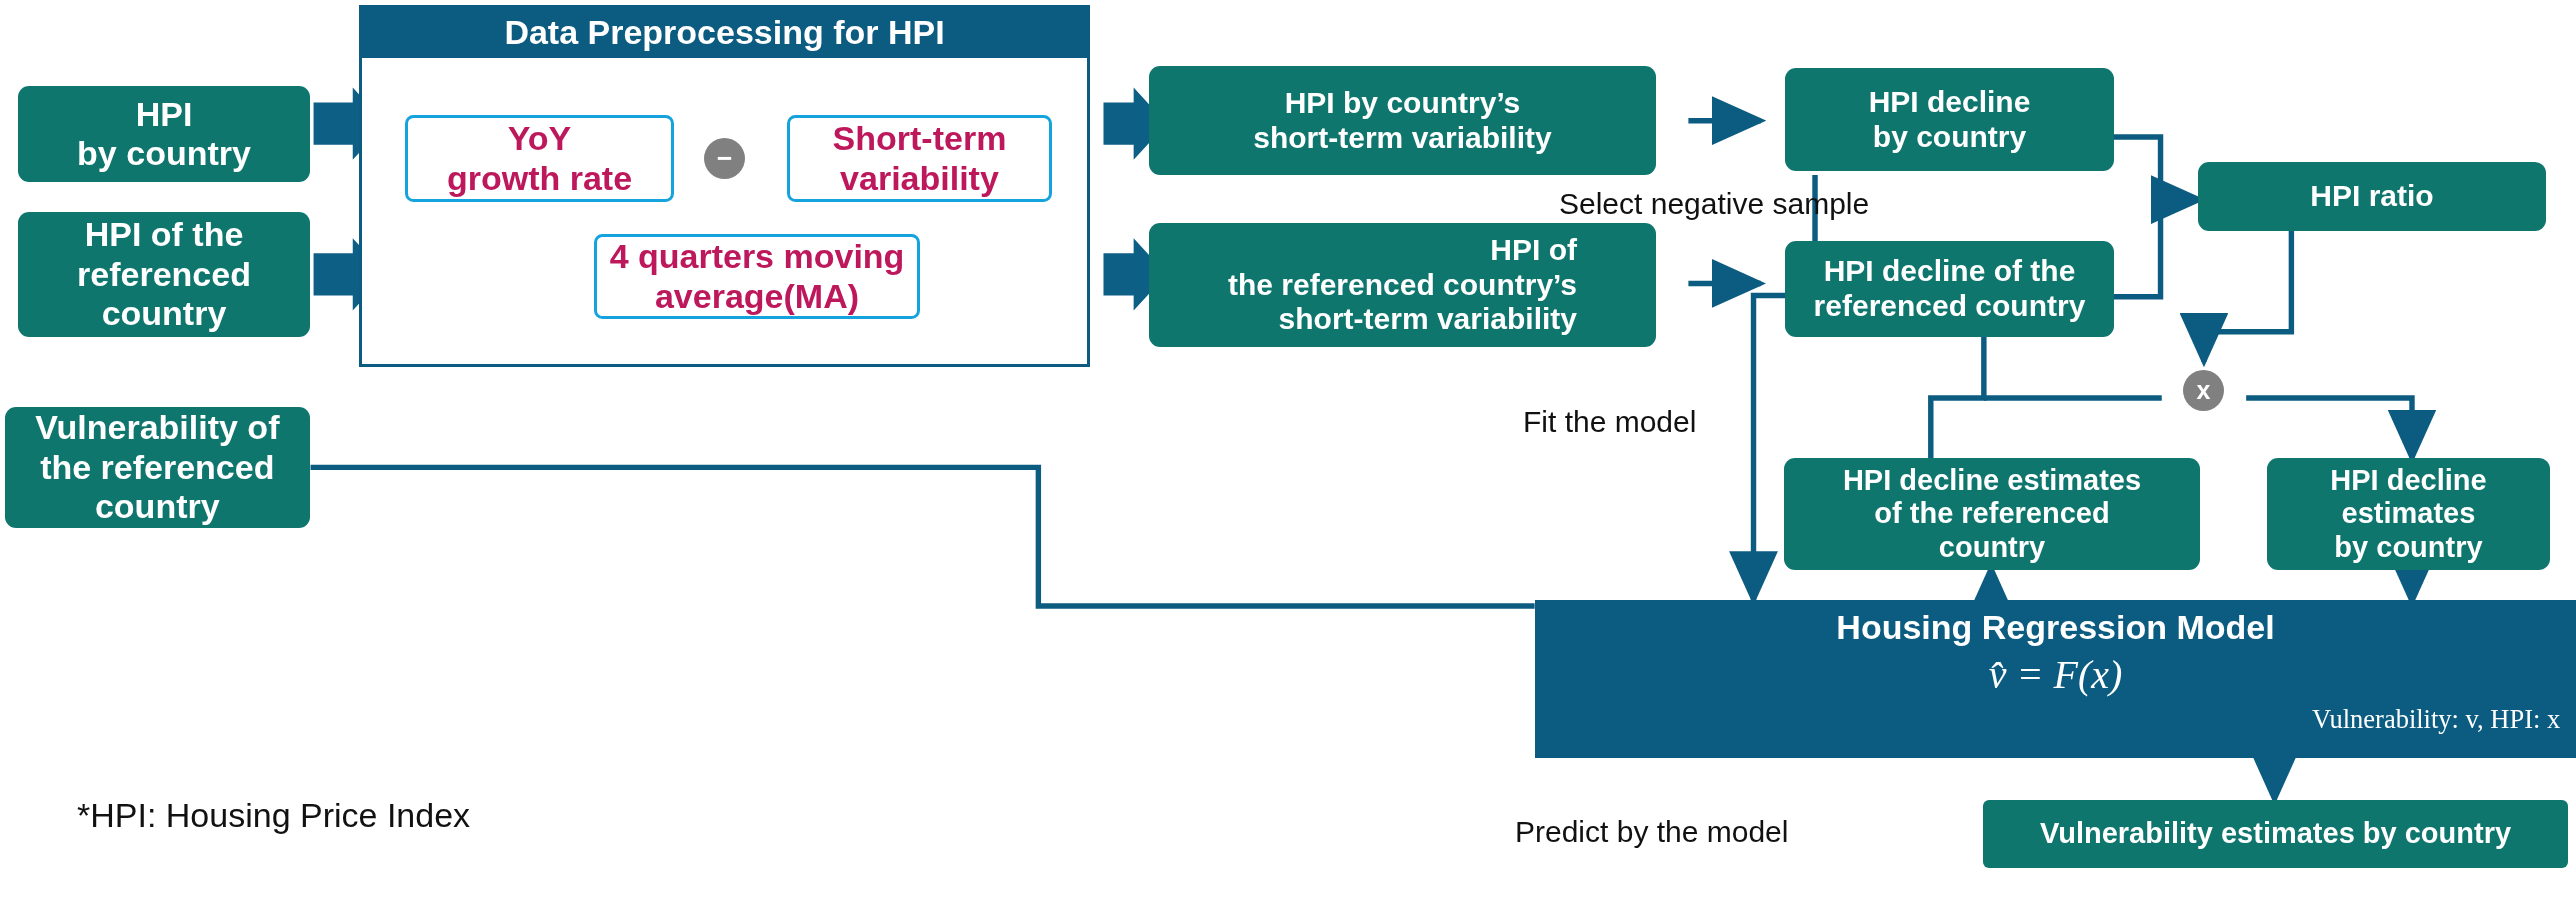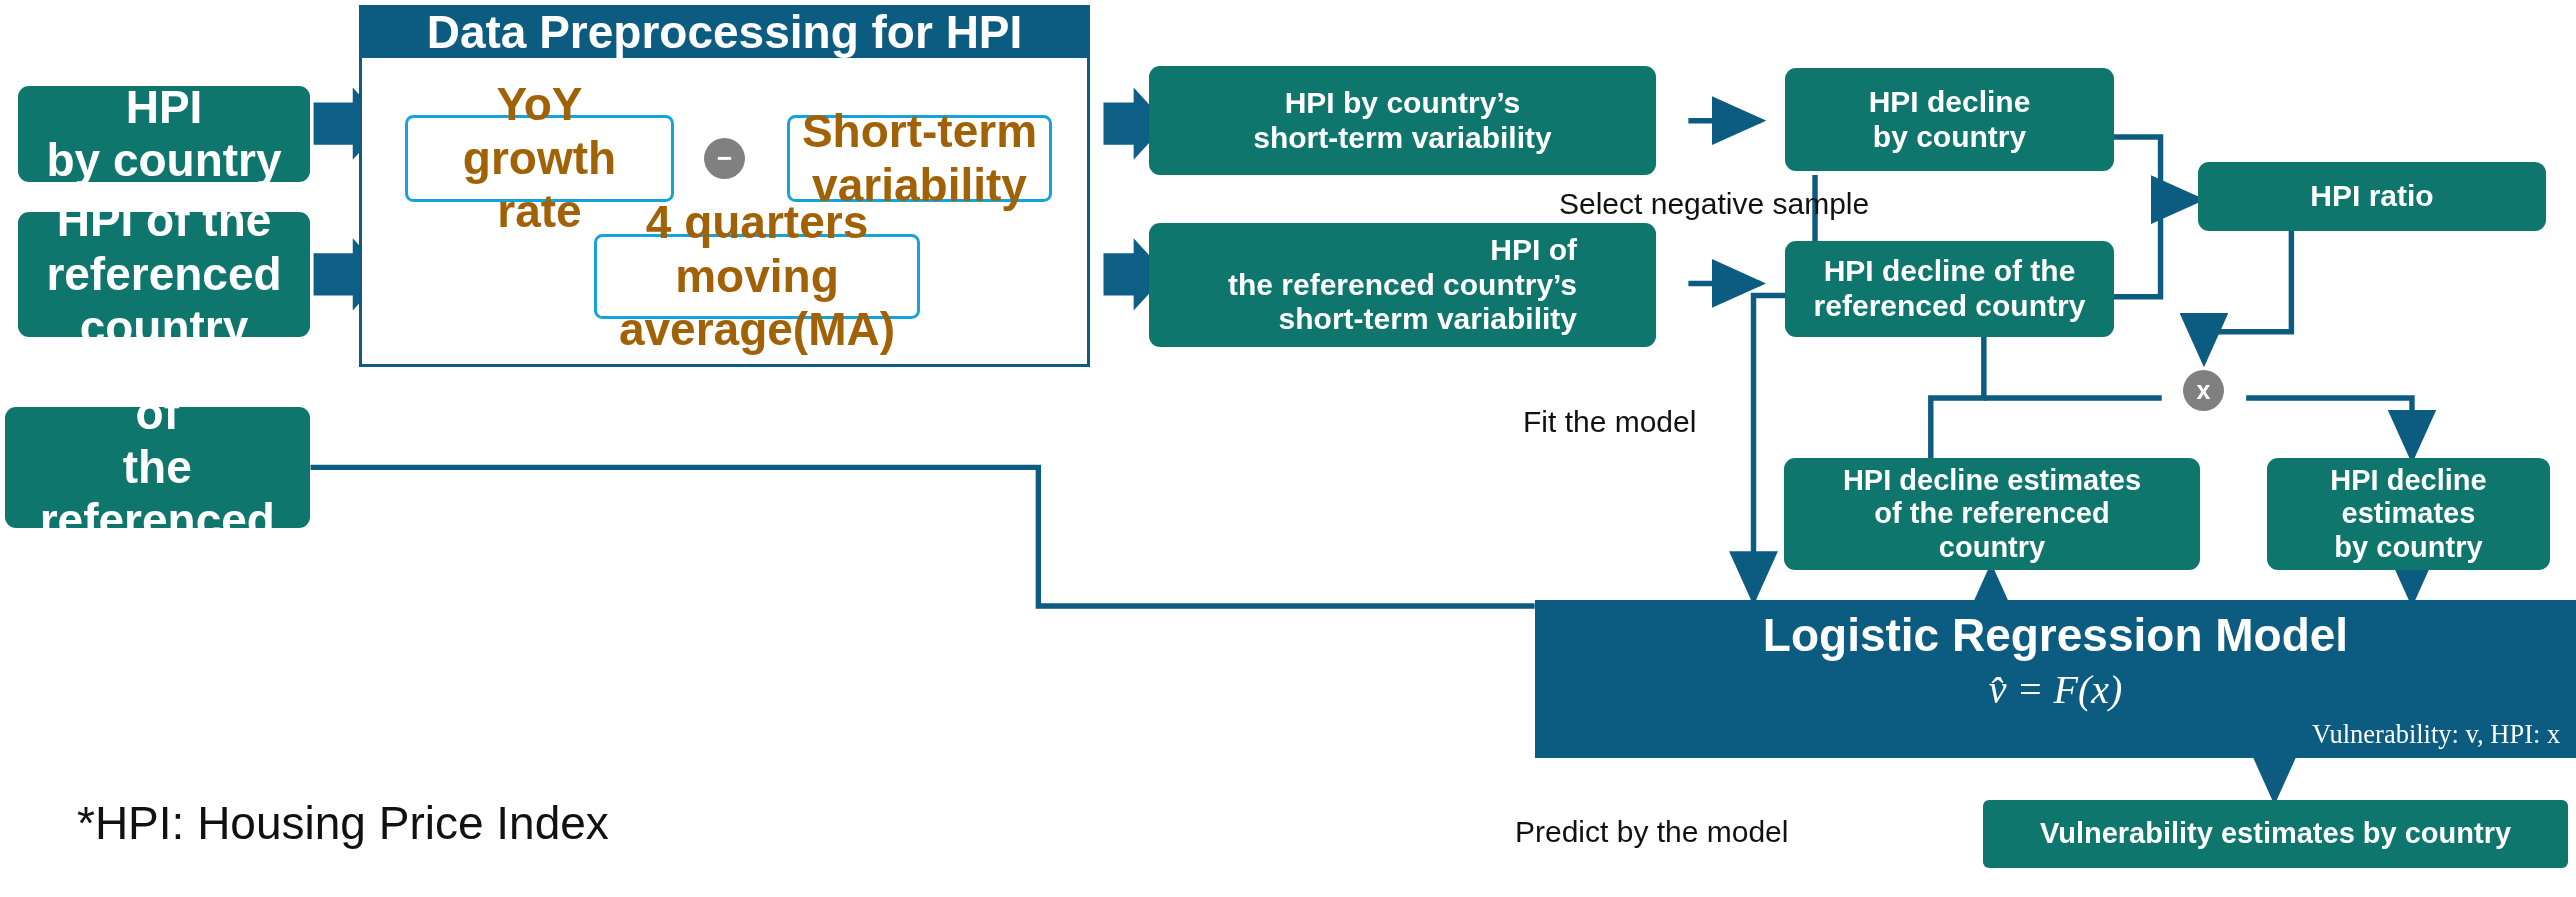--- a/index.html
+++ b/index.html
@@ -2,27 +2,27 @@
 <html style="font-size:9.6px"><head>
 <meta charset="utf-8">
 <style>
   html,body{margin:0;padding:0;background:#ffffff;}
   body{font-family:"Liberation Sans", sans-serif;}
   #stage{position:relative;width:2576px;height:898px;background:#fff;overflow:hidden;}
   svg.layer{position:absolute;left:0;top:0;width:2576px;height:898px;}
   .node{position:absolute;box-sizing:border-box;display:flex;align-items:center;justify-content:center;text-align:center;}
   .blue{background:#0f766e;color:#ffffff;border-radius:11px;}
   .blue.sq{border-radius:6px;}
-  .white{background:#ffffff;color:#a16207;border:3px solid #14A3DC;border-radius:8.4px;}
+  .white{background:#ffffff;color:#be185d;border:3px solid #14A3DC;border-radius:8.4px;}
   .darkpanel{background:#ffffff;border:3px solid #0B5C80;}
   .darkhdr{background:#0B5C80;color:#ffffff;}
   .darkbox{background:#0B5C80;color:#ffffff;}
   .lbl{position:absolute;color:#111111;white-space:nowrap;}
   .txt{display:block;line-height:1.16;padding:0 8.4px;}
-  .f56{font-size:46px;}
+  .f56{font-size:34px;}
   .f50{font-size:30px;}
   .f48{font-size:29px;}
   .f44{font-size:26.5px;}
   .f42{font-size:25px;}
   .b{font-weight:bold;}
   .serifmath{font-family:"Liberation Serif", serif;font-style:italic;font-size:40px;}
   .circ{position:absolute;border-radius:50%;background:#808080;display:flex;align-items:center;justify-content:center;color:#fff;}
 </style>
 </head>
 <body>
@@ -175,21 +175,21 @@
 
   <div class="node blue f48 b" style="left:1784px;top:458px;width:416px;height:112px;">
     <span class="txt">HPI decline estimates<br>of the referenced<br>country</span>
   </div>
 
   <div class="node blue f48 b" style="left:2267px;top:458px;width:283px;height:112px;">
     <span class="txt">HPI decline<br>estimates<br>by country</span>
   </div>
 
   <div class="node darkbox" style="left:1535px;top:600px;width:1041px;height:158px;display:block;">
-    <div class="f56 b" style="text-align:center;padding-top:8.4px;">Logistic Regression Model</div>
+    <div class="f56 b" style="text-align:center;padding-top:8.4px;">Housing Regression Model</div>
     <div class="serifmath" style="text-align:center;padding-top:3.6px;">v̂ = F(x)</div>
     <div class="f44" style="text-align:right;padding-right:15.7px;padding-top:6px;font-family:'Liberation Serif',serif;">Vulnerability: v, HPI: x</div>
   </div>
 
   <div class="node blue sq f48 b" style="left:1983px;top:800px;width:585px;height:68px;">
     <span class="txt">Vulnerability estimates by country</span>
   </div>
 
   <div class="lbl f50" style="left:1559px;top:187px;">Select negative sample</div>
 

